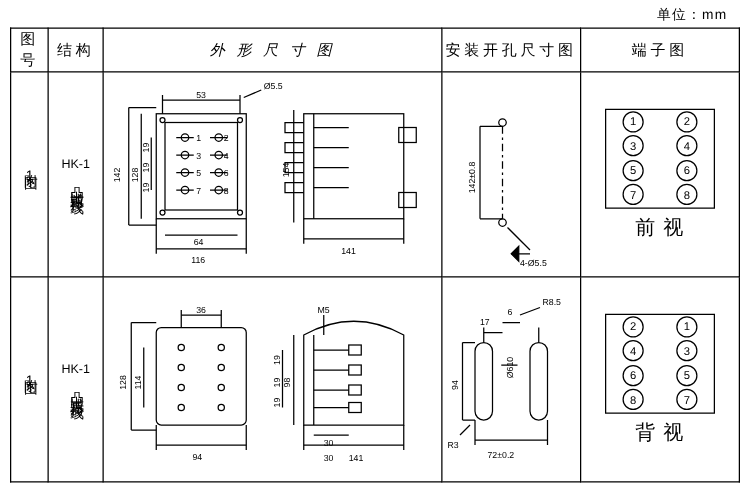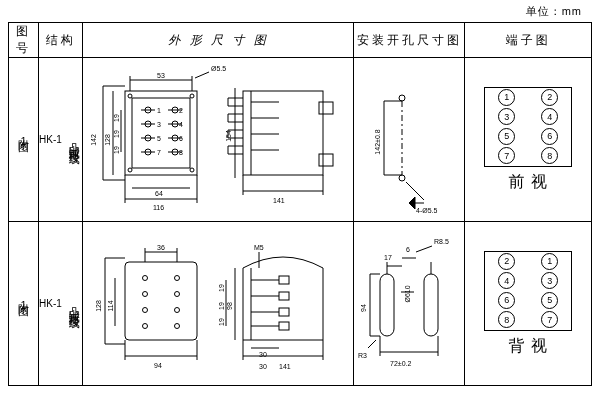--- a/index.html
+++ b/index.html
@@ -15,21 +15,21 @@
   .col-no{width:30px;}
   .col-struct{width:44px;}
   .col-outline{width:270px;font-style:italic;}
   .col-hole{width:110px;}
   .col-term{width:128px;}
 
   .vtext{writing-mode:vertical-rl;text-orientation:upright;font-size:11px;line-height:14px;letter-spacing:2px;margin:0 auto;}
   .cell-center{text-align:center;vertical-align:middle;}
   .rowbody{height:163px;}
 
-  .structwrap{display:flex;flex-direction:row;align-items:center;justify-content:center;height:100%;gap:4px;}
+  .structwrap{display:flex;flex-direction:column;align-items:center;justify-content:center;height:100%;gap:4px;}
   .struct-label{font-size:10px;}
 
   .drawarea{position:relative;width:100%;height:100%;}
   svg{display:block;}
 
   
   .termwrap{position:relative;width:100%;height:100%;display:flex;flex-direction:column;align-items:center;justify-content:center;}
   .termbox{width:86px;height:78px;border:1px solid #000;display:grid;grid-template-columns:1fr 1fr;grid-template-rows:repeat(4,1fr);align-items:center;justify-items:center;}
   .tnum{width:15px;height:15px;border:1px solid #000;border-radius:50%;font-size:9px;display:flex;align-items:center;justify-content:center;}
   .termcap{font-size:16px;margin-top:5px;letter-spacing:1px;}

